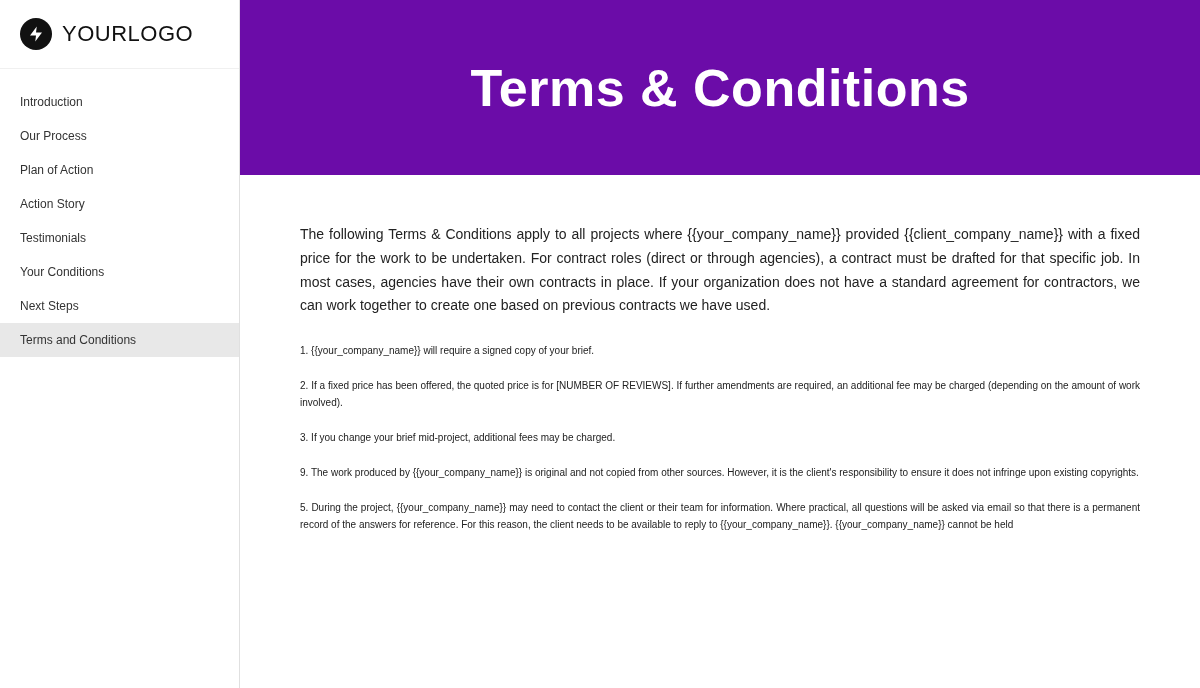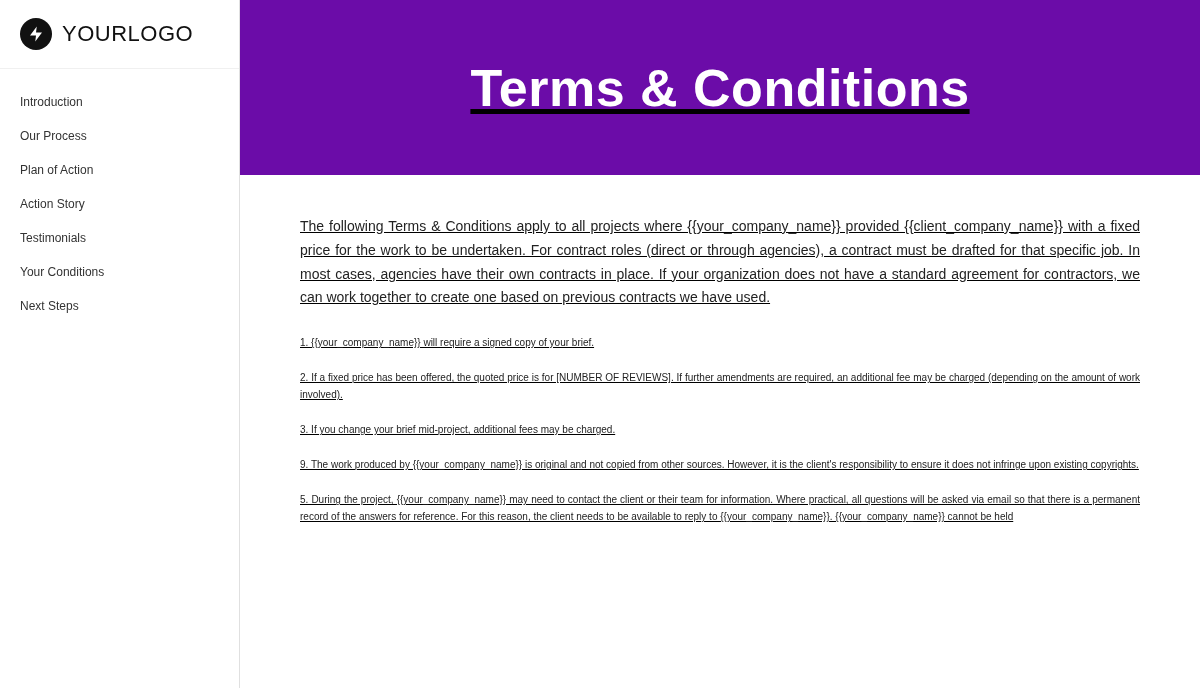--- a/index.html
+++ b/index.html
@@ -70,21 +70,20 @@
       background: #e8e8e8;
       font-weight: 500;
     }
 
     
     #main {
       flex: 1;
       display: flex;
       flex-direction: column;
       overflow-y: auto;
-      text-decoration: underline;
     }
 
     .header-banner {
       background: #6b0ca8;
       width: 100%;
       height: 175px;
       display: flex;
       align-items: center;
       justify-content: center;
       flex-shrink: 0;
@@ -94,21 +93,21 @@
       color: #fff;
       font-size: 52px;
       font-weight: 800;
       letter-spacing: 0.5px;
       text-align: center;
     }
 
     .content-area {
       padding: 40px 60px 40px 60px;
       max-width: 960px;
-      margin: 0 auto;
+      margin: 8px auto;
       width: 100%;
     }
 
     .content-area p {
       font-size: 14px;
       line-height: 1.7;
       color: #222;
       text-align: justify;
       margin-bottom: 24px;
     }
@@ -136,20 +135,21 @@
     </div>
   </div>
   <nav>
     <a class="nav-item">Introduction</a>
     <a class="nav-item">Our Process</a>
     <a class="nav-item">Plan of Action</a>
     <a class="nav-item">Action Story</a>
     <a class="nav-item">Testimonials</a>
     <a class="nav-item">Your Conditions</a>
     <a class="nav-item">Next Steps</a>
+    <a class="nav-item active">Terms and Conditions</a>
   </nav>
 </aside>
 
 <main id="main">
   <div class="header-banner">
     <h1 class="header-title">Terms &amp; Conditions</h1>
   </div>
   <div class="content-area">
     <p>The following Terms &amp; Conditions apply to all projects where {{your_company_name}} provided {{client_company_name}}  with a fixed price for the work to be undertaken. For contract roles (direct or through agencies), a contract must be drafted for that specific job. In most cases, agencies have their own contracts in place. If your organization does not have a standard agreement for contractors, we can work together to create one based on previous contracts we have used.</p>
     <div class="content-item">1. {{your_company_name}} will require a signed copy of your brief.</div>

